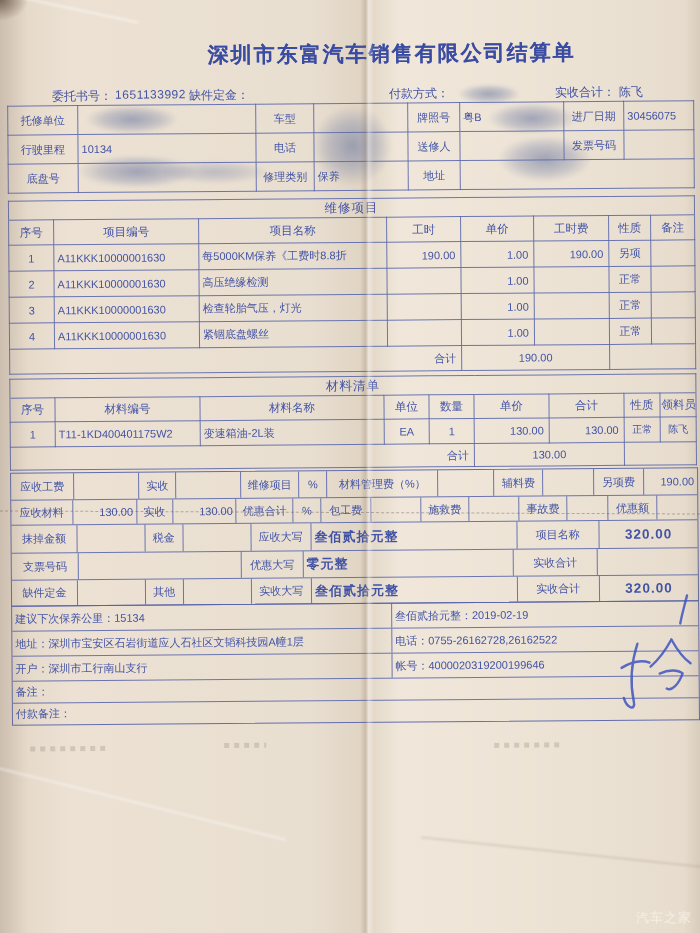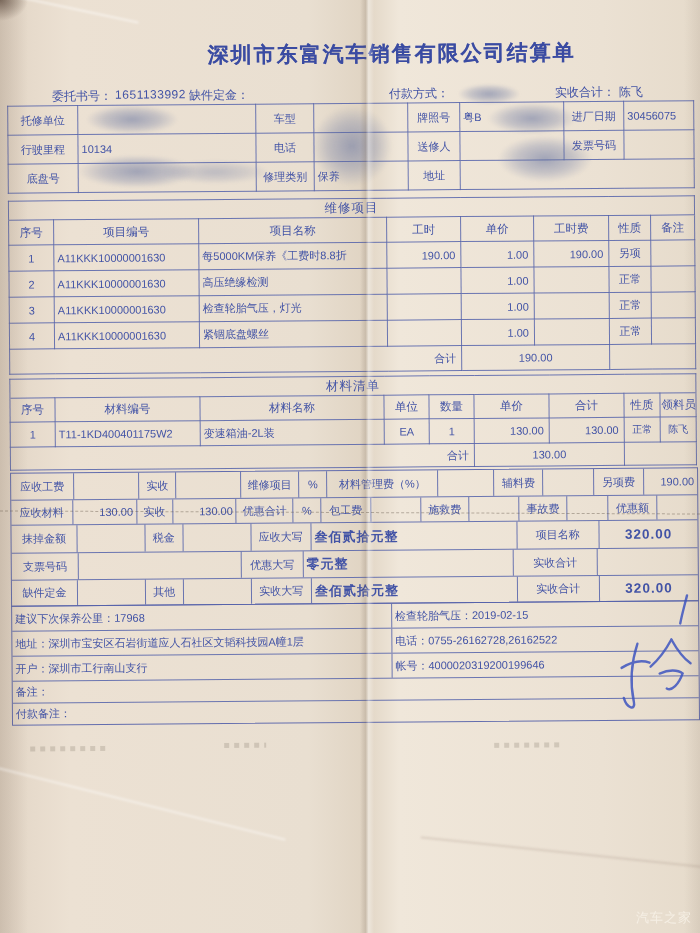--- a/index.html
+++ b/index.html
@@ -299,25 +299,25 @@
         <div class="fc big" style="width:216px">叁佰贰拾元整</div>
         <div class="fc lab" style="width:82px">实收合计</div>
         <div class="fc amt" style="width:100px">320.00</div>
       </div>
     </div>
 
     <div class="box" style="left:10px;top:603px;width:686px">
       <div class="frow" style="height:24px">
         <div class="fc" style="width:380px">
           <span>建议下次保养公里：</span>
-          <span>17968</span>
+          <span>15134</span>
         </div>
         <div class="fc" style="width:306px">
-          <span>检查轮胎气压：</span>
-          <span>2019-02-15</span>
+          <span>叁佰贰拾元整：</span>
+          <span>2019-02-19</span>
         </div>
       </div>
       <div class="frow" style="height:24px">
         <div class="fc" style="width:380px">
           <span>地址：</span>
           <span>深圳市宝安区石岩街道应人石社区文韬科技园A幢1层</span>
         </div>
         <div class="fc" style="width:306px">
           <span>电话：</span>
           <span>0755-26162728,26162522</span>

